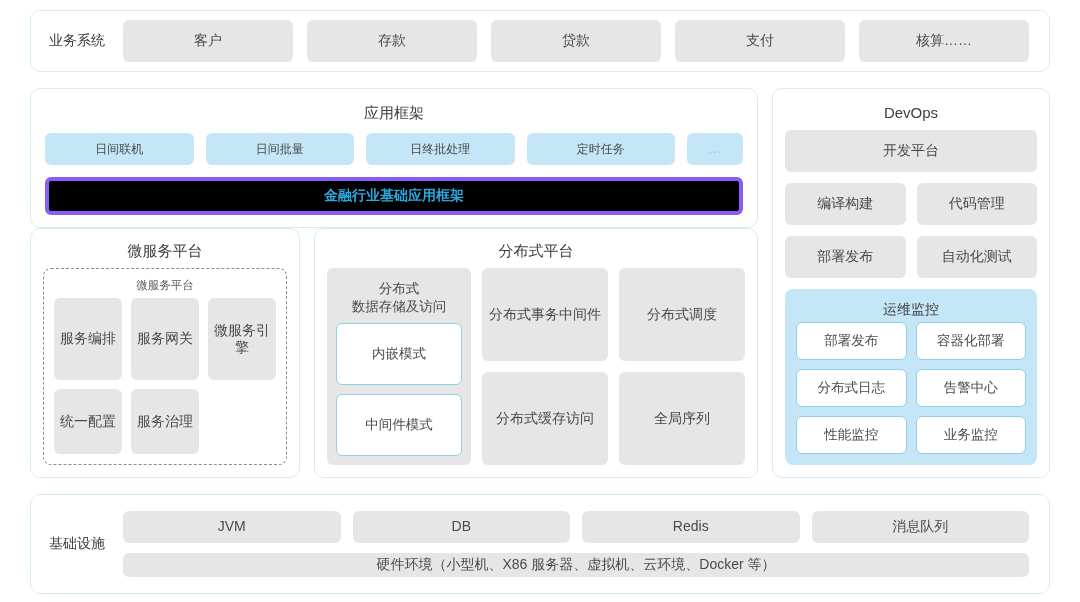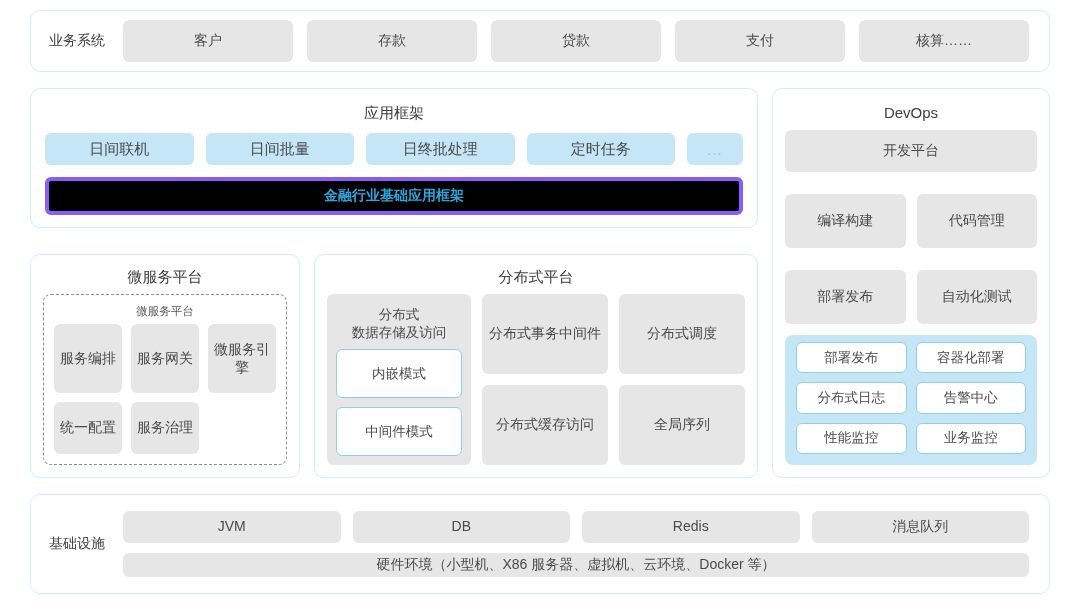--- a/index.html
+++ b/index.html
@@ -27,40 +27,40 @@
 
   
   .gray-card {
     background: #e6e6e6; border-radius: 6px;
     display: flex; align-items: center; justify-content: center;
     font-size: 14px; color: #4a4a4a; text-align: center; line-height: 1.25;
   }
   .blue-tag {
     background: #c4e6f6; border-radius: 6px;
     display: flex; align-items: center; justify-content: center;
-    font-size: 15px; color: #4a4a4a; text-align: center;
+    font-size: 12px; color: #4a4a4a; text-align: center;
   }
   .white-blue-box {
     background: #ffffff; border: 1px solid #8fd0e8; border-radius: 6px;
     display: flex; align-items: center; justify-content: center;
     font-size: 13.5px; color: #4a4a4a; text-align: center;
   }
   .section-title {
     font-size: 15px; color: #3d3d3d; text-align: center;
     display: flex; align-items: center; justify-content: center;
   }
 
   
   .biz-row { height: 62px; display: flex; align-items: center; padding: 0 14px 0 0; }
   .biz-cards { flex: 1; display: flex; gap: 14px; padding-right: 6px; }
   .biz-cards .gray-card { flex: 1; height: 42px; }
 
   
   .mid { display: flex; gap: 14px; margin-top: 16px; height: 390px; }
-  .mid-left { flex: 1 1 auto; display: flex; flex-direction: column; gap: 26px; }
+  .mid-left { flex: 1 1 auto; display: flex; flex-direction: column; gap: 0; }
   .mid-right { flex: 0 0 278px; display: flex; flex-direction: column; }
 
   
   .app-frame { padding: 10px 14px 12px 14px; display: flex; flex-direction: column; }
   .app-frame .section-title { height: 28px; }
   .app-tags { display: flex; gap: 12px; margin-top: 6px; height: 32px; }
   .app-tags .blue-tag { flex: 1; }
   .app-tags .blue-tag.dots { flex: 0 0 56px; color: #93c9de; letter-spacing: 1px; }
   .fin-frame {
     margin-top: 12px; height: 38px;
@@ -89,21 +89,21 @@
   .dist-col-a .white-blue-box { flex: 1; min-height: 0; }
   .dist-col-a .white-blue-box + .white-blue-box { margin-top: 9px; }
   .dist-col { flex: 1; display: flex; flex-direction: column; gap: 11px; min-width: 0; }
   .dist-col .gray-card { flex: 1; min-height: 0; }
 
   
   .devops { flex: 1; padding: 9px 12px 12px 12px; display: flex; flex-direction: column; }
   .devops .section-title { height: 28px; }
   .devops-top { height: 42px; margin-top: 4px; }
   .devops-grid { display: grid; grid-template-columns: 1fr 1fr; gap: 11px; margin-top: 11px; }
-  .devops-grid .gray-card { height: 54px; margin-top: 11px; }
+  .devops-grid .gray-card { height: 42px; }
   .ops-panel {
     margin-top: 11px; flex: 1; min-height: 0;
     background: #c4e6f6; border-radius: 8px;
     padding: 7px 11px 11px 11px; display: flex; flex-direction: column;
   }
   .ops-title { font-size: 14px; color: #3d3d3d; text-align: center; height: 26px; line-height: 26px; }
   .ops-grid { flex: 1; display: grid; grid-template-columns: 1fr 1fr; gap: 9px; min-height: 0; }
 
   
   .infra-row { margin-top: 16px; flex: 1; display: flex; align-items: center; padding: 8px 14px 8px 0; min-height: 0; }
@@ -201,20 +201,21 @@
       <div class="outer-panel devops">
         <div class="section-title">DevOps</div>
         <div class="gray-card devops-top">开发平台</div>
         <div class="devops-grid">
           <div class="gray-card">编译构建</div>
           <div class="gray-card">代码管理</div>
           <div class="gray-card">部署发布</div>
           <div class="gray-card">自动化测试</div>
         </div>
         <div class="ops-panel">
+          <div class="ops-title">运维监控</div>
           <div class="ops-grid">
             <div class="white-blue-box">部署发布</div>
             <div class="white-blue-box">容器化部署</div>
             <div class="white-blue-box">分布式日志</div>
             <div class="white-blue-box">告警中心</div>
             <div class="white-blue-box">性能监控</div>
             <div class="white-blue-box">业务监控</div>
           </div>
         </div>
       </div>

